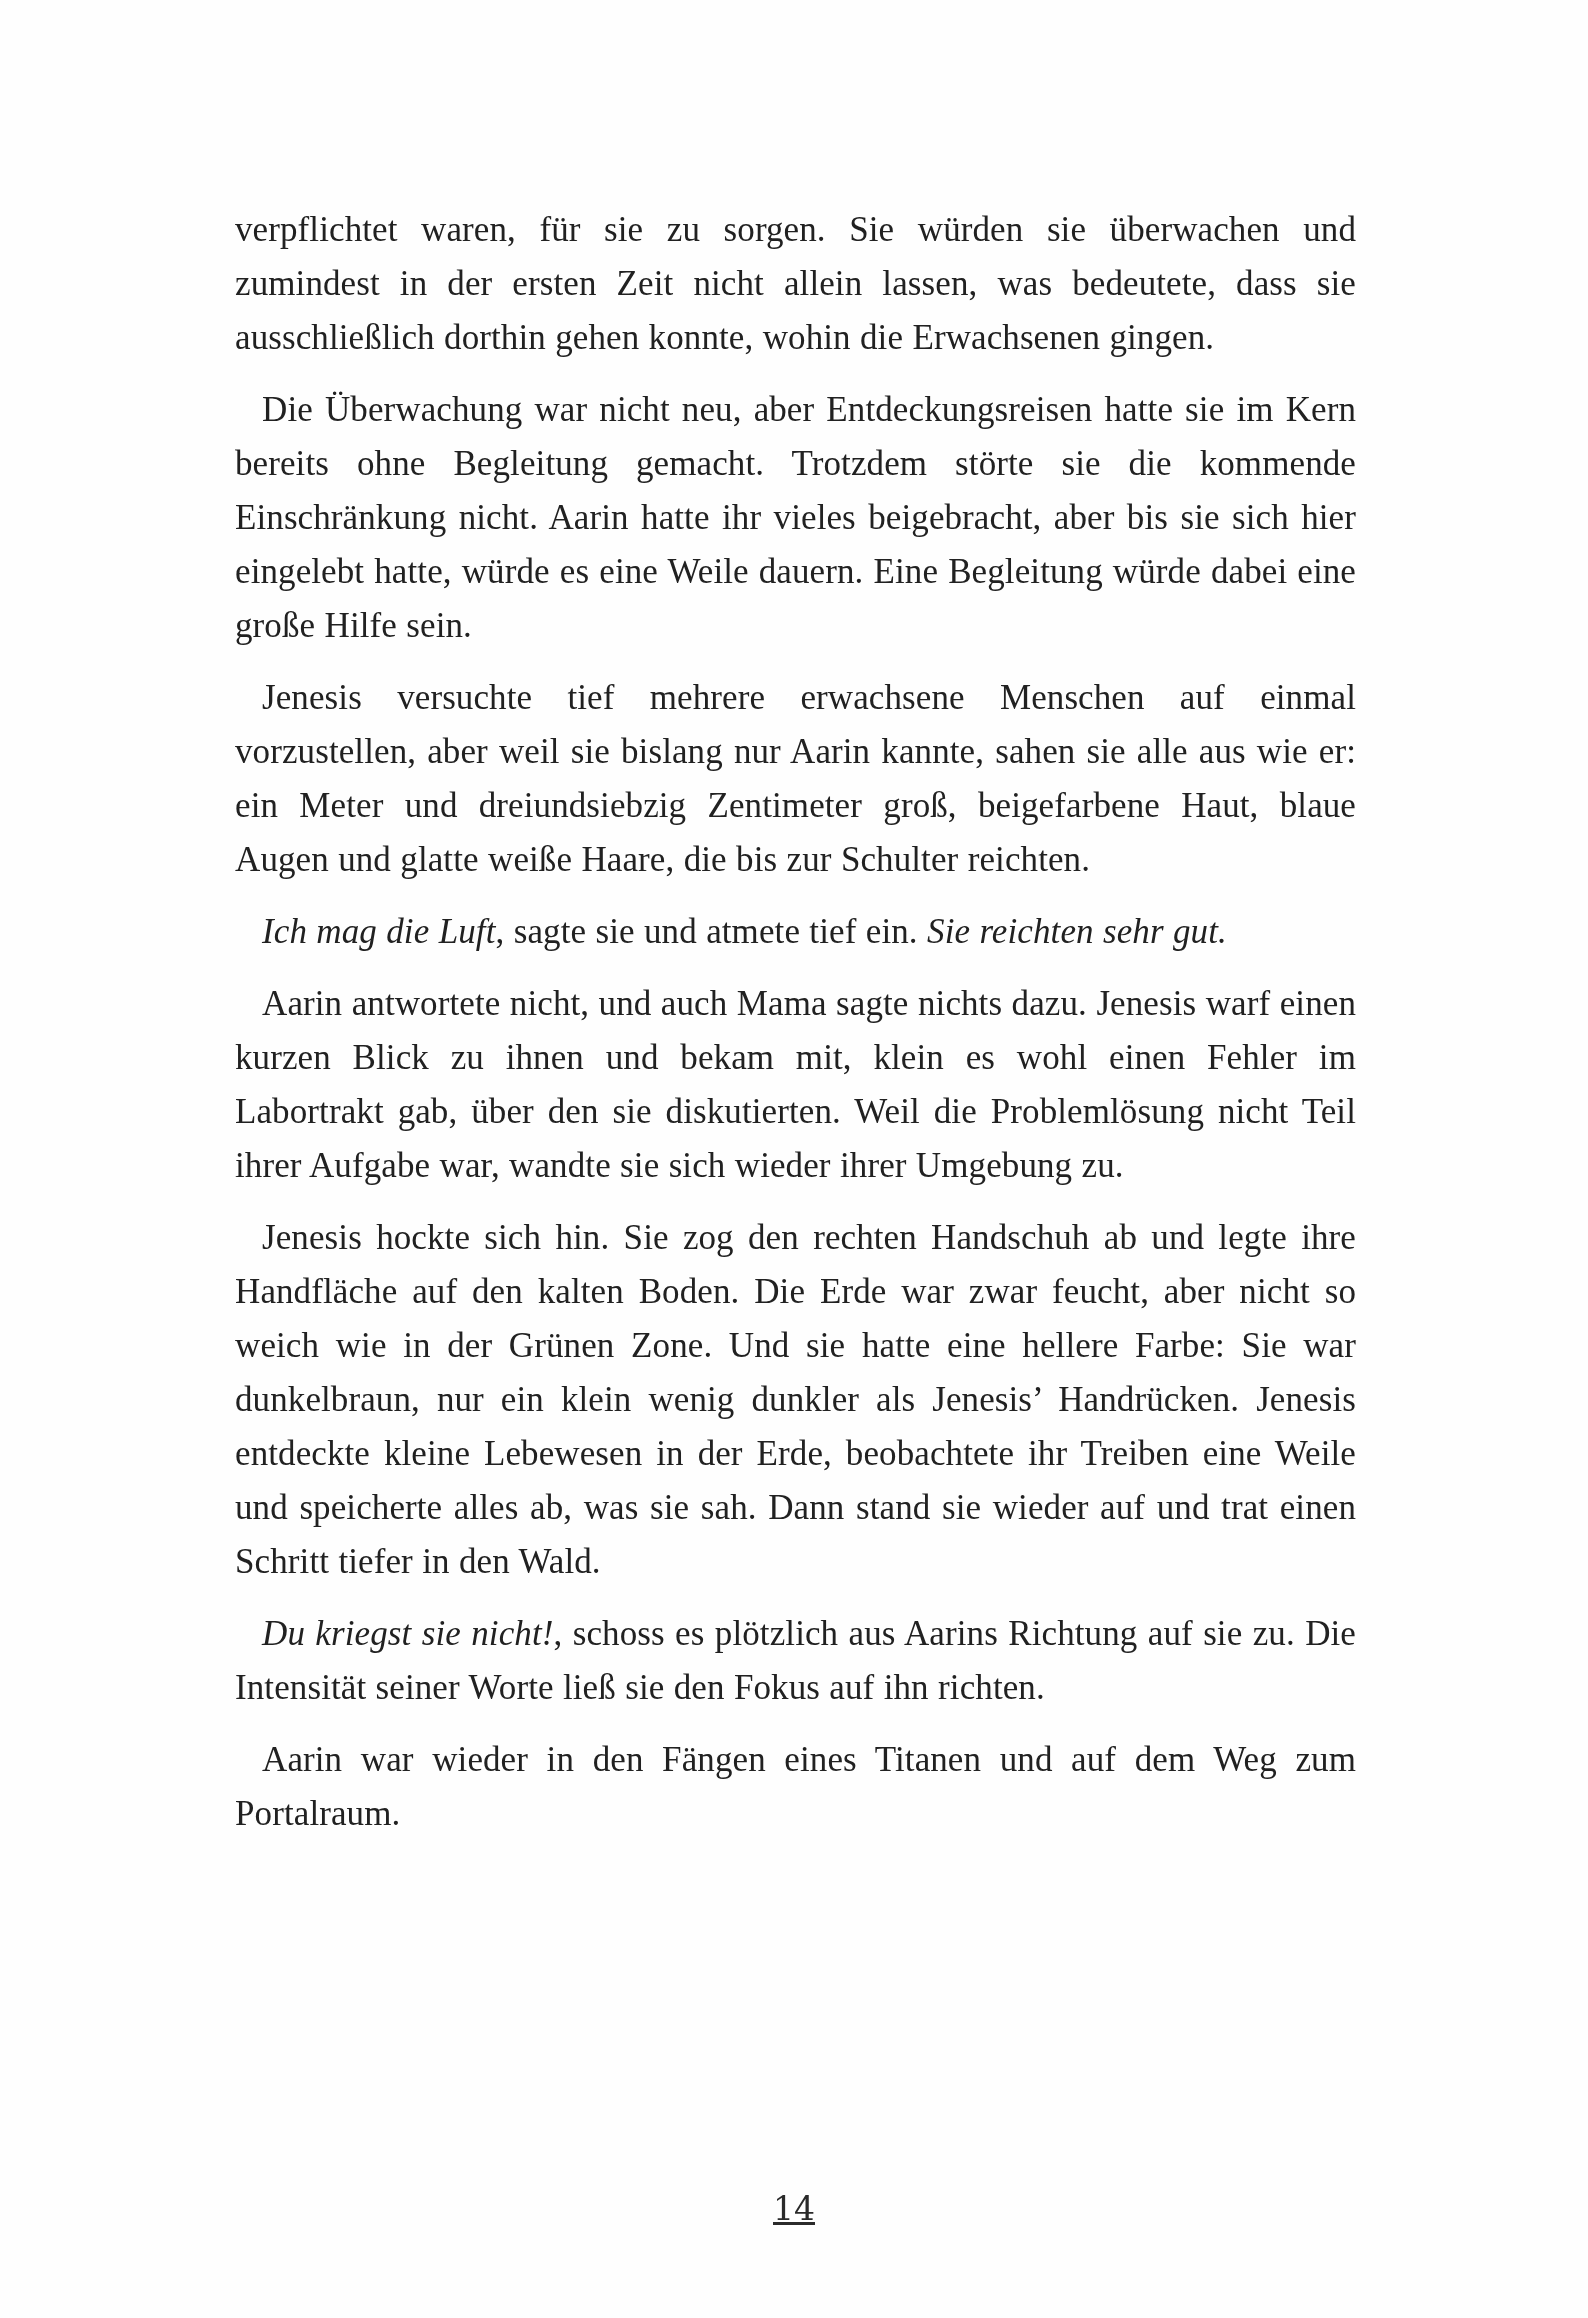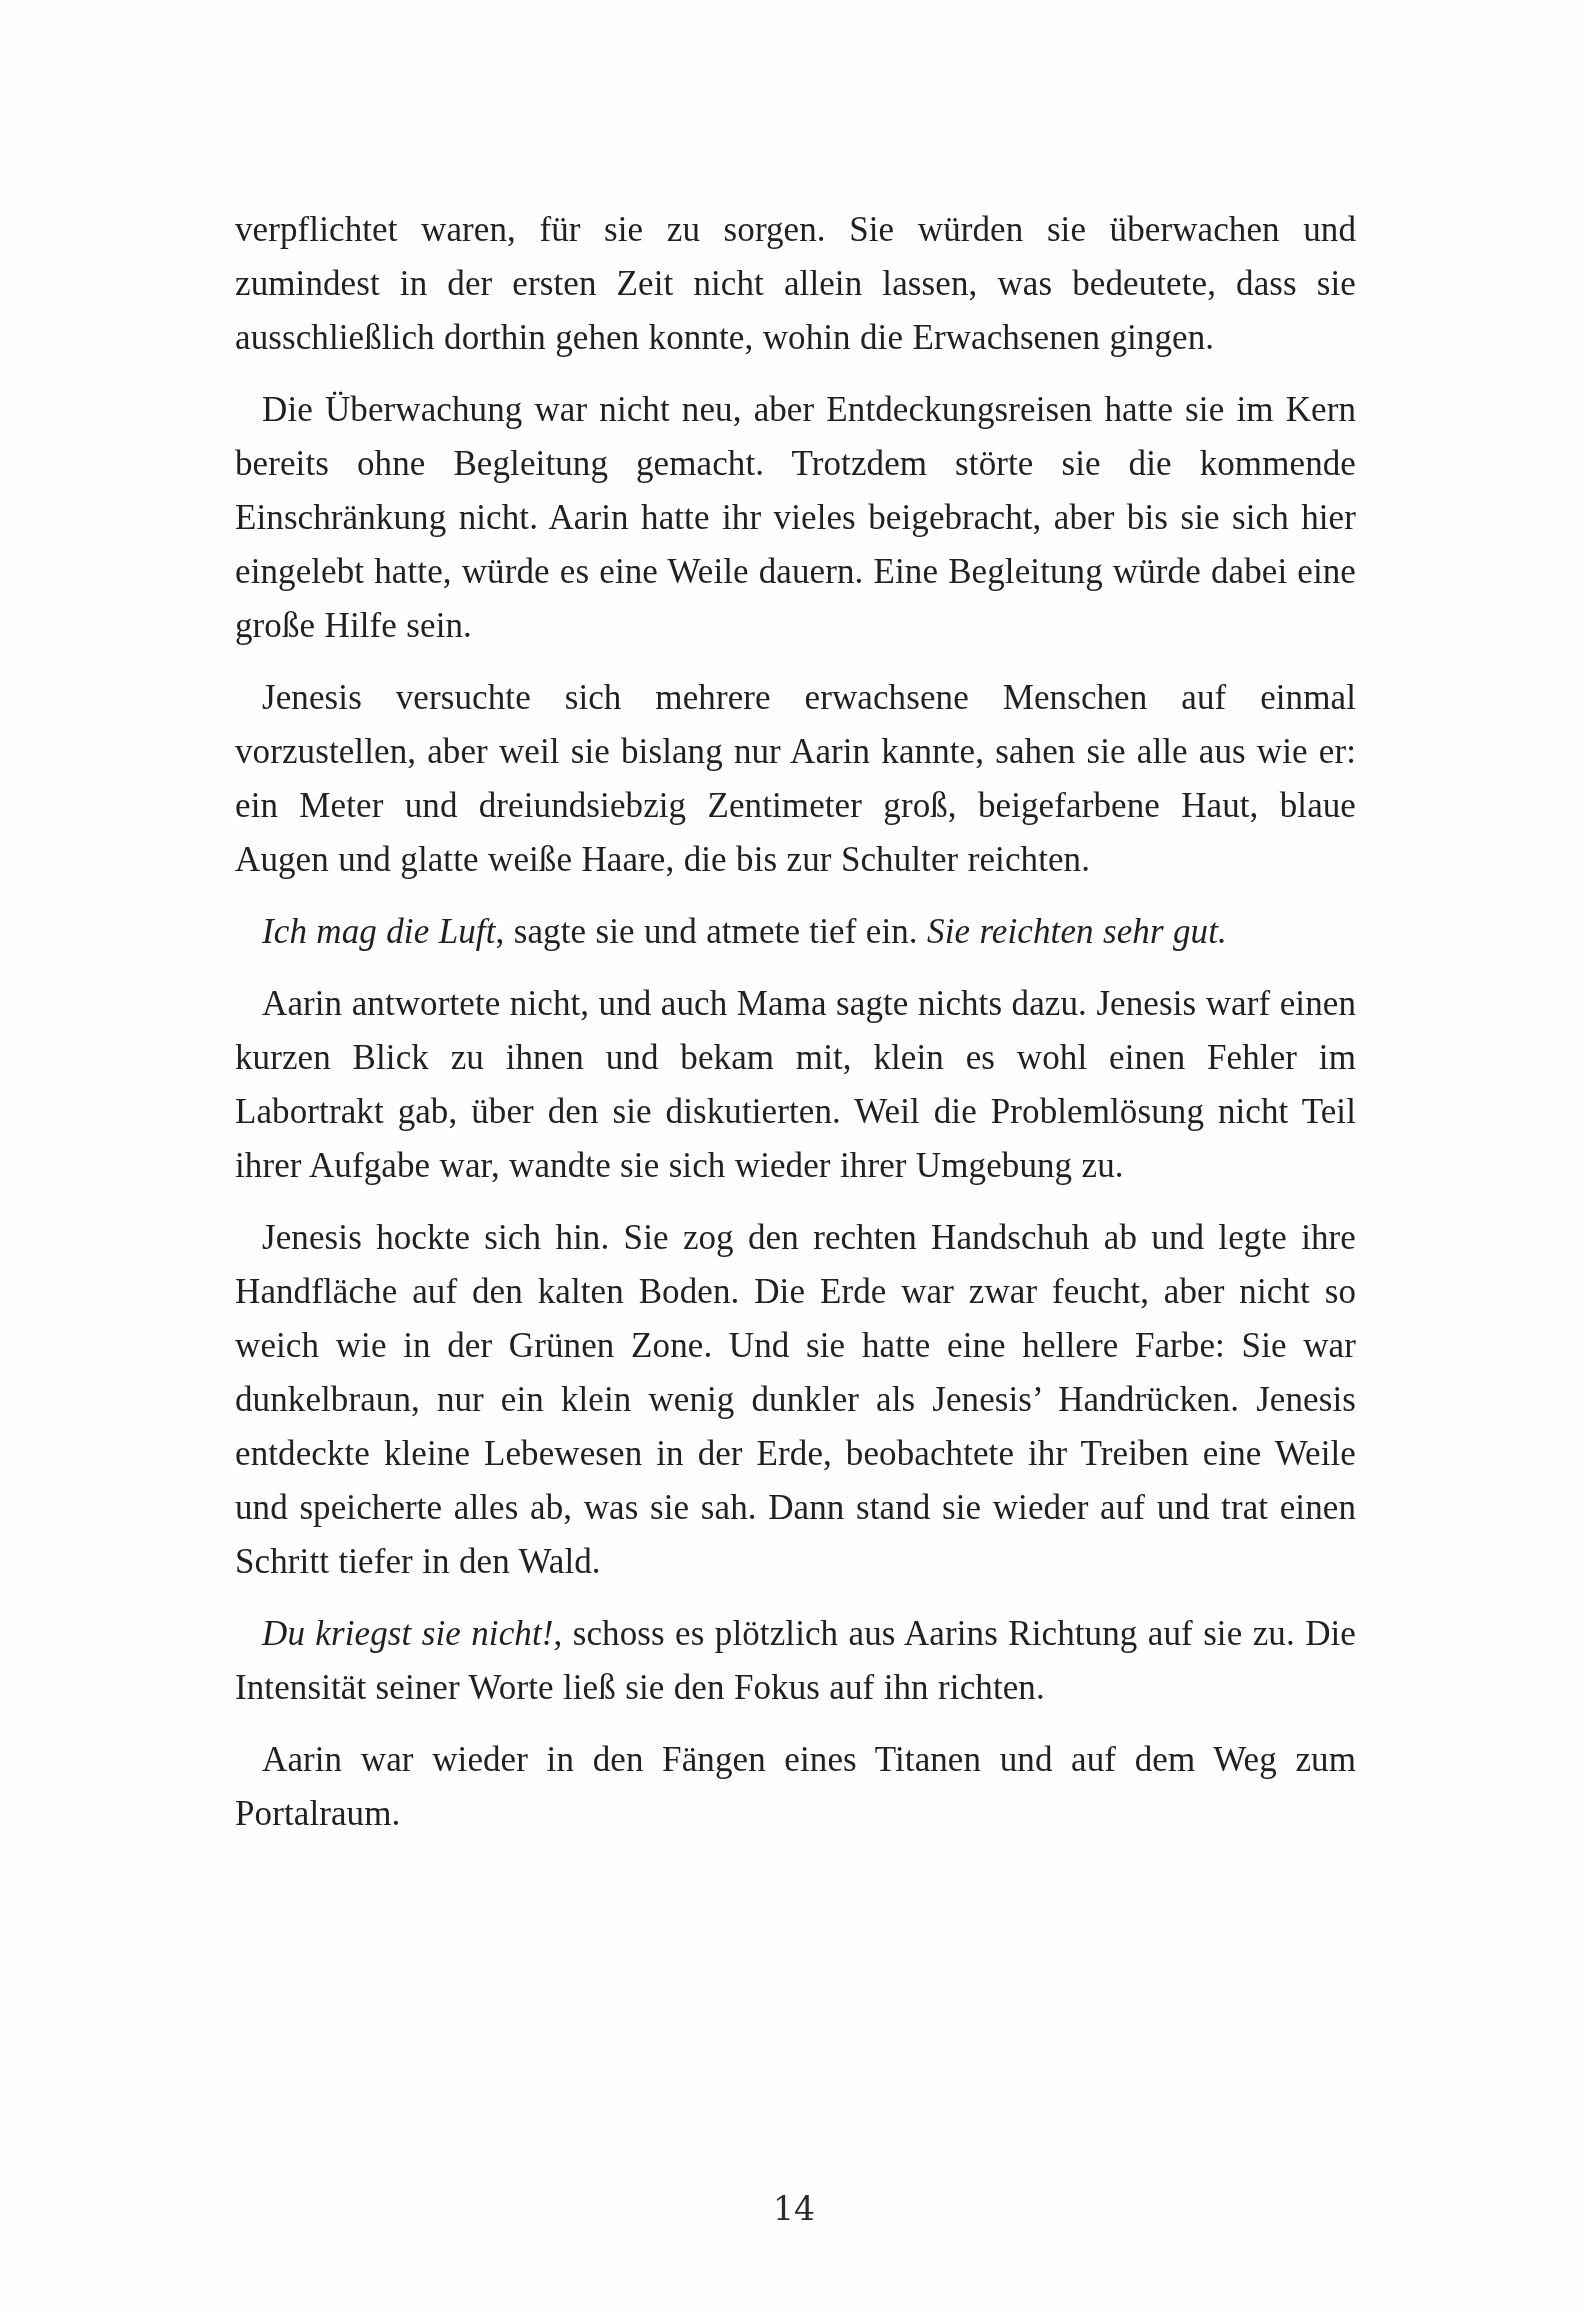--- a/index.html
+++ b/index.html
@@ -43,30 +43,31 @@
   }
   .page-number {
     position: absolute;
     top: 2189px;
     left: 0;
     width: 100%;
     text-align: center;
     font-size: 33px;
     color: #2a2a2a;
     font-family: "DejaVu Serif", serif;
+    text-decoration: underline;
   }
 </style>
 </head>
 <body>
 
 <div class="book-page">
   <div class="text-block" id="text-block">
       <p class="para"><span>verpflichtet waren, für sie zu sorgen. Sie würden sie überwachen und zumindest in der ersten Zeit nicht allein lassen, was bedeutete, dass sie ausschließlich dorthin gehen konnte, wohin die Erwachsenen gingen.</span></p>
       <p class="para indent"><span>Die Überwachung war nicht neu, aber Entdeckungsreisen hatte sie im Kern bereits ohne Begleitung gemacht. Trotzdem störte sie die kommende Einschränkung nicht. Aarin hatte ihr vieles beigebracht, aber bis sie sich hier eingelebt hatte, würde es eine Weile dauern. Eine Begleitung würde dabei eine große Hilfe sein.</span></p>
-      <p class="para indent"><span>Jenesis versuchte sich mehrere erwachsene Menschen auf einmal vorzustellen, aber weil sie bislang nur Aarin kannte, sahen sie alle aus wie er: ein Meter und dreiundsiebzig Zentimeter groß, beigefarbene Haut, blaue Augen und glatte weiße Haare, die bis zur Schulter reichten.</span></p>
+      <p class="para indent"><span>Jenesis versuchte tief mehrere erwachsene Menschen auf einmal vorzustellen, aber weil sie bislang nur Aarin kannte, sahen sie alle aus wie er: ein Meter und dreiundsiebzig Zentimeter groß, beigefarbene Haut, blaue Augen und glatte weiße Haare, die bis zur Schulter reichten.</span></p>
       <p class="para indent"><em>Ich mag die Luft</em><span>, sagte sie und atmete tief ein. </span><em>Sie reichten sehr gut.</em></p>
       <p class="para indent"><span>Aarin antwortete nicht, und auch Mama sagte nichts dazu. Jenesis warf einen kurzen Blick zu ihnen und bekam mit, klein es wohl einen Fehler im Labortrakt gab, über den sie diskutierten. Weil die Problemlösung nicht Teil ihrer Aufgabe war, wandte sie sich wieder ihrer Umgebung zu.</span></p>
       <p class="para indent"><span>Jenesis hockte sich hin. Sie zog den rechten Handschuh ab und legte ihre Handfläche auf den kalten Boden. Die Erde war zwar feucht, aber nicht so weich wie in der Grünen Zone. Und sie hatte eine hellere Farbe: Sie war dunkelbraun, nur ein klein wenig dunkler als Jenesis’ Handrücken. Jenesis entdeckte kleine Lebewesen in der Erde, beobachtete ihr Treiben eine Weile und speicherte alles ab, was sie sah. Dann stand sie wieder auf und trat einen Schritt tiefer in den Wald.</span></p>
       <p class="para indent"><em>Du kriegst sie nicht!</em><span>, schoss es plötzlich aus Aarins Richtung auf sie zu. Die Intensität seiner Worte ließ sie den Fokus auf ihn richten.</span></p>
       <p class="para indent"><span>Aarin war wieder in den Fängen eines Titanen und auf dem Weg zum Portalraum.</span></p>
     </div>
   <div class="page-number">14</div>
 </div>
 
 

